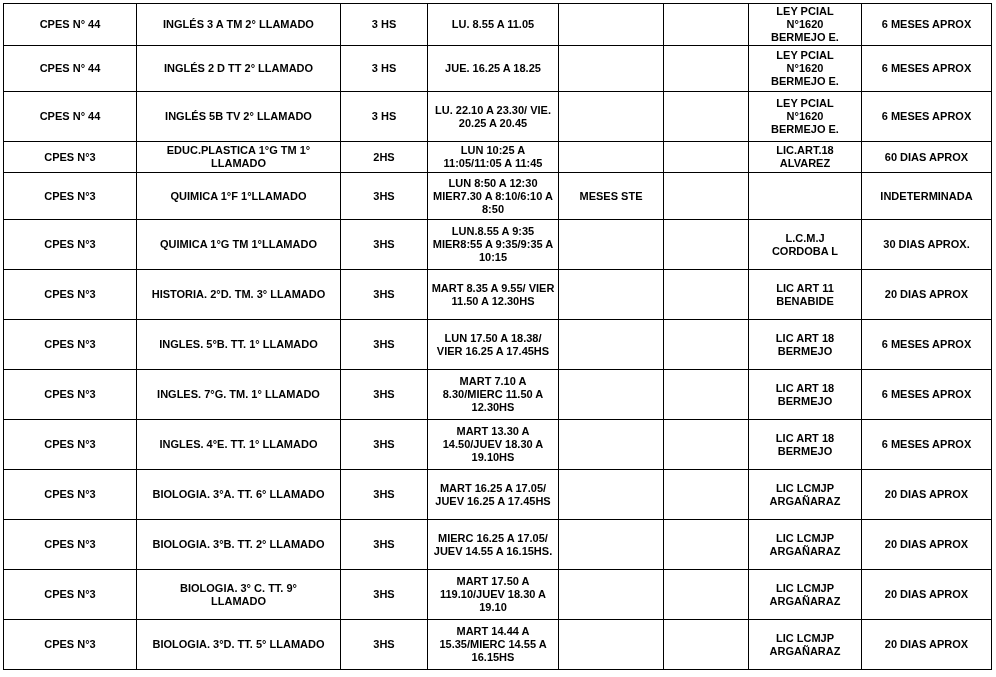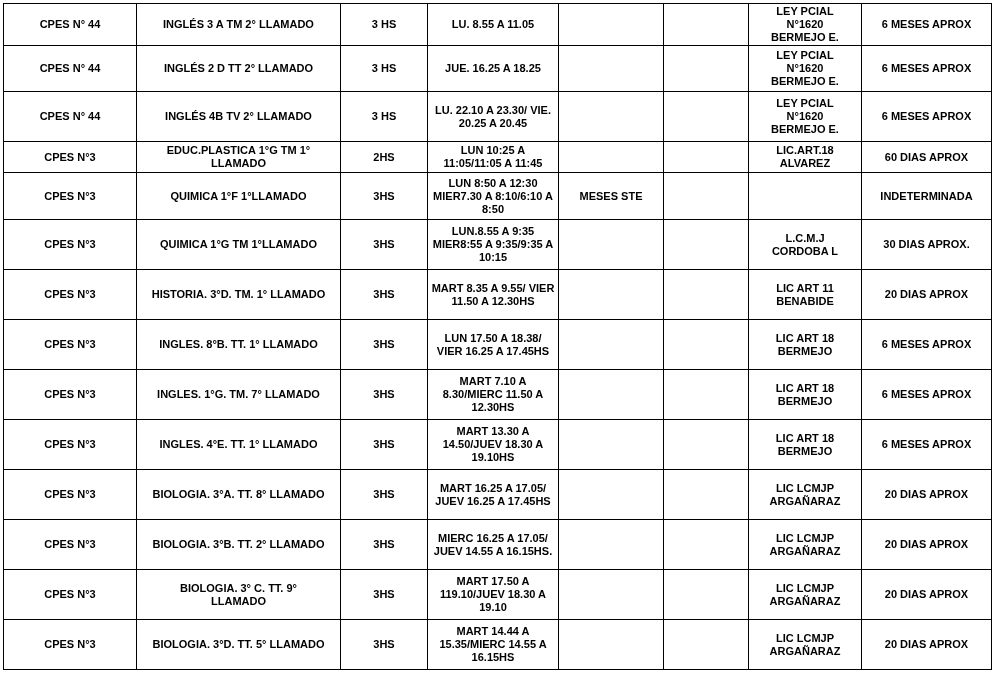--- a/index.html
+++ b/index.html
@@ -77,21 +77,21 @@
         <td>JUE. 16.25 A 18.25</td>
         <td></td>
         <td></td>
         <td>LEY PCIAL
 N°1620
 BERMEJO E.</td>
         <td>6 MESES APROX</td>
       </tr>
       <tr>
         <td>CPES N° 44</td>
-        <td>INGLÉS 4B TV 2° LLAMADO</td>
+        <td>INGLÉS 5B TV 2° LLAMADO</td>
         <td>3 HS</td>
         <td>LU. 22.10 A 23.30/ VIE.
 20.25 A 20.45</td>
         <td></td>
         <td></td>
         <td>LEY PCIAL
 N°1620
 BERMEJO E.</td>
         <td>6 MESES APROX</td>
       </tr>
@@ -128,45 +128,45 @@
 MIER8:55 A 9:35/9:35 A
 10:15</td>
         <td></td>
         <td></td>
         <td>L.C.M.J
 CORDOBA L</td>
         <td>30 DIAS APROX.</td>
       </tr>
       <tr>
         <td>CPES N°3</td>
-        <td>HISTORIA. 3°D. TM. 1° LLAMADO</td>
+        <td>HISTORIA. 2°D. TM. 3° LLAMADO</td>
         <td>3HS</td>
         <td>MART 8.35 A 9.55/ VIER
 11.50 A 12.30HS</td>
         <td></td>
         <td></td>
         <td>LIC ART 11
 BENABIDE</td>
         <td>20 DIAS APROX</td>
       </tr>
       <tr>
         <td>CPES N°3</td>
-        <td>INGLES. 8°B. TT. 1° LLAMADO</td>
+        <td>INGLES. 5°B. TT. 1° LLAMADO</td>
         <td>3HS</td>
         <td>LUN 17.50 A 18.38/
 VIER 16.25 A 17.45HS</td>
         <td></td>
         <td></td>
         <td>LIC ART 18
 BERMEJO</td>
         <td>6 MESES APROX</td>
       </tr>
       <tr>
         <td>CPES N°3</td>
-        <td>INGLES. 1°G. TM. 7° LLAMADO</td>
+        <td>INGLES. 7°G. TM. 1° LLAMADO</td>
         <td>3HS</td>
         <td>MART 7.10 A
 8.30/MIERC 11.50 A
 12.30HS</td>
         <td></td>
         <td></td>
         <td>LIC ART 18
 BERMEJO</td>
         <td>6 MESES APROX</td>
       </tr>
@@ -178,21 +178,21 @@
 14.50/JUEV 18.30 A
 19.10HS</td>
         <td></td>
         <td></td>
         <td>LIC ART 18
 BERMEJO</td>
         <td>6 MESES APROX</td>
       </tr>
       <tr>
         <td>CPES N°3</td>
-        <td>BIOLOGIA. 3°A. TT. 8° LLAMADO</td>
+        <td>BIOLOGIA. 3°A. TT. 6° LLAMADO</td>
         <td>3HS</td>
         <td>MART 16.25 A 17.05/
 JUEV 16.25 A 17.45HS</td>
         <td></td>
         <td></td>
         <td>LIC LCMJP
 ARGAÑARAZ</td>
         <td>20 DIAS APROX</td>
       </tr>
       <tr>

